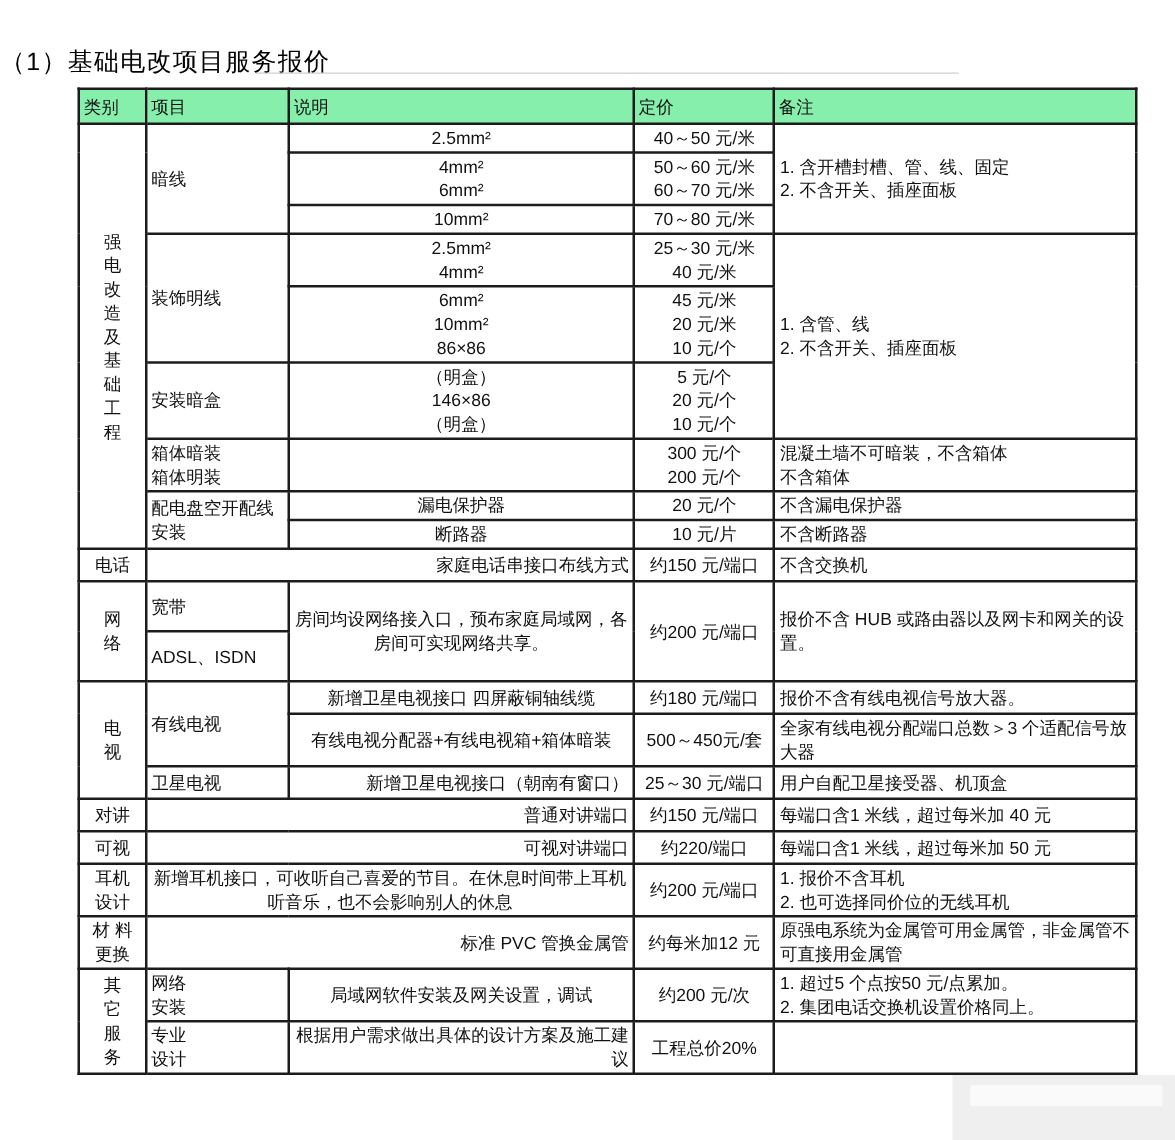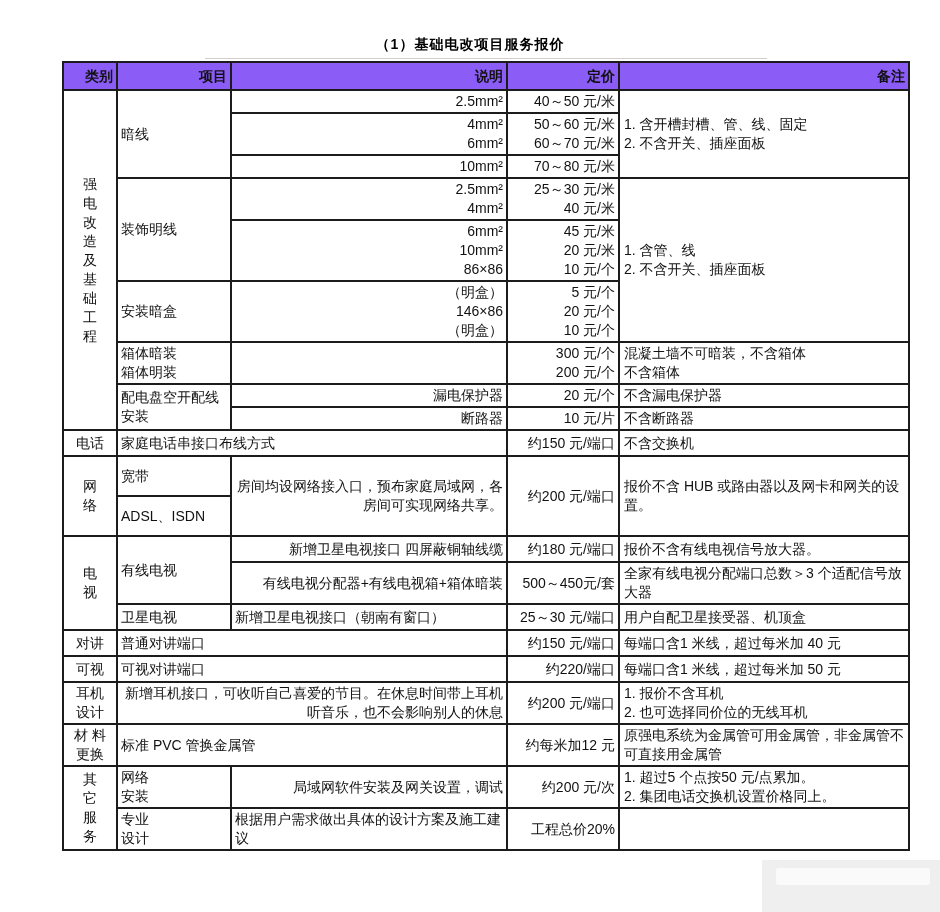--- a/index.html
+++ b/index.html
@@ -2,48 +2,48 @@
 <html><head>
 <meta charset="utf-8">
 <style>
   html,body{margin:0;padding:0;}
   body{
     width:940px;height:912px;overflow:hidden;position:relative;
     background:#ffffff;color:#111;
     font-family:"Liberation Sans","DejaVu Sans",sans-serif;
   }
   .page-title{
-    margin:36px 0 0 0;text-align:center;
-    font-size:14px;font-weight:bold;letter-spacing:1px;color:#000;
+    margin:36px 0 0 0;text-align:left;
+    font-size:20px;font-weight:normal;letter-spacing:1px;color:#000;
   }
   .title-rule{
     position:absolute;left:205px;top:58px;width:562px;height:0;
     border-top:1px solid #cfcfcf;
   }
   table.price-table{
     border-collapse:collapse;table-layout:fixed;
     width:846px;margin:7px 0 0 62px;
   }
   .price-table th,.price-table td{
     border:2px solid #1c1c1c;
     padding:1px 3px;
     font-size:14px;line-height:19px;
     vertical-align:middle;
     white-space:pre-line;
     overflow:hidden;
     word-break:break-all;
   }
   .price-table th{
-    background:#8b5cf6;font-weight:bold;text-align:right;height:24px;
+    background:#86efac;font-weight:normal;text-align:left;height:24px;
   }
   td.c-cat{text-align:center;font-weight:normal;}
   td.c-item{text-align:left;}
-  td.c-desc{text-align:right;}
-  td.center{text-align:left;}
-  td.c-price{text-align:right;padding-left:4px;}
+  td.c-desc{text-align:center;}
+  td.center{text-align:right;}
+  td.c-price{text-align:center;padding-left:4px;}
   td.c-note{text-align:left;padding-left:4px;border-radius:10px;}
   tr.h2{height:42px;} tr.h3{height:60px;} tr.h1{height:22px;}
   tr.h1b{height:26px;} tr.h2b{height:40px;}
   .watermark{
     position:absolute;right:0;bottom:0;width:178px;height:52px;
     background:#efefef;
   }
   .watermark .wm-bar1{
     margin:8px 10px 4px 14px;height:17px;border-radius:2px;
     background:#fbfbfb;opacity:.9;

